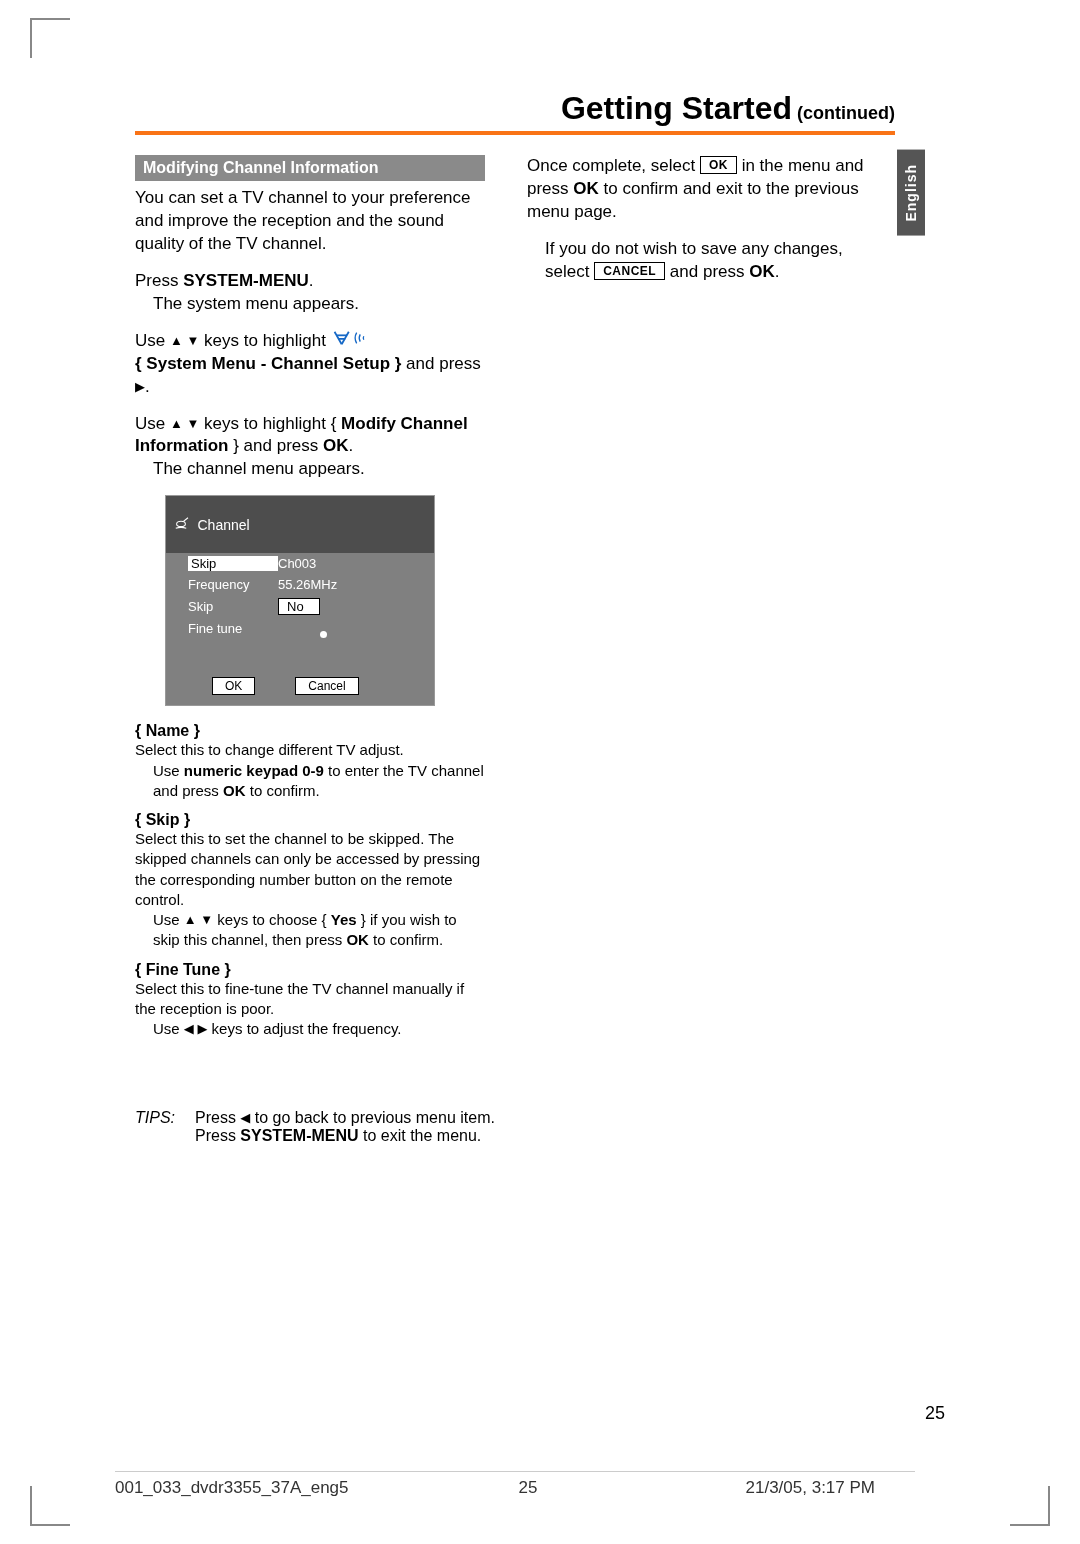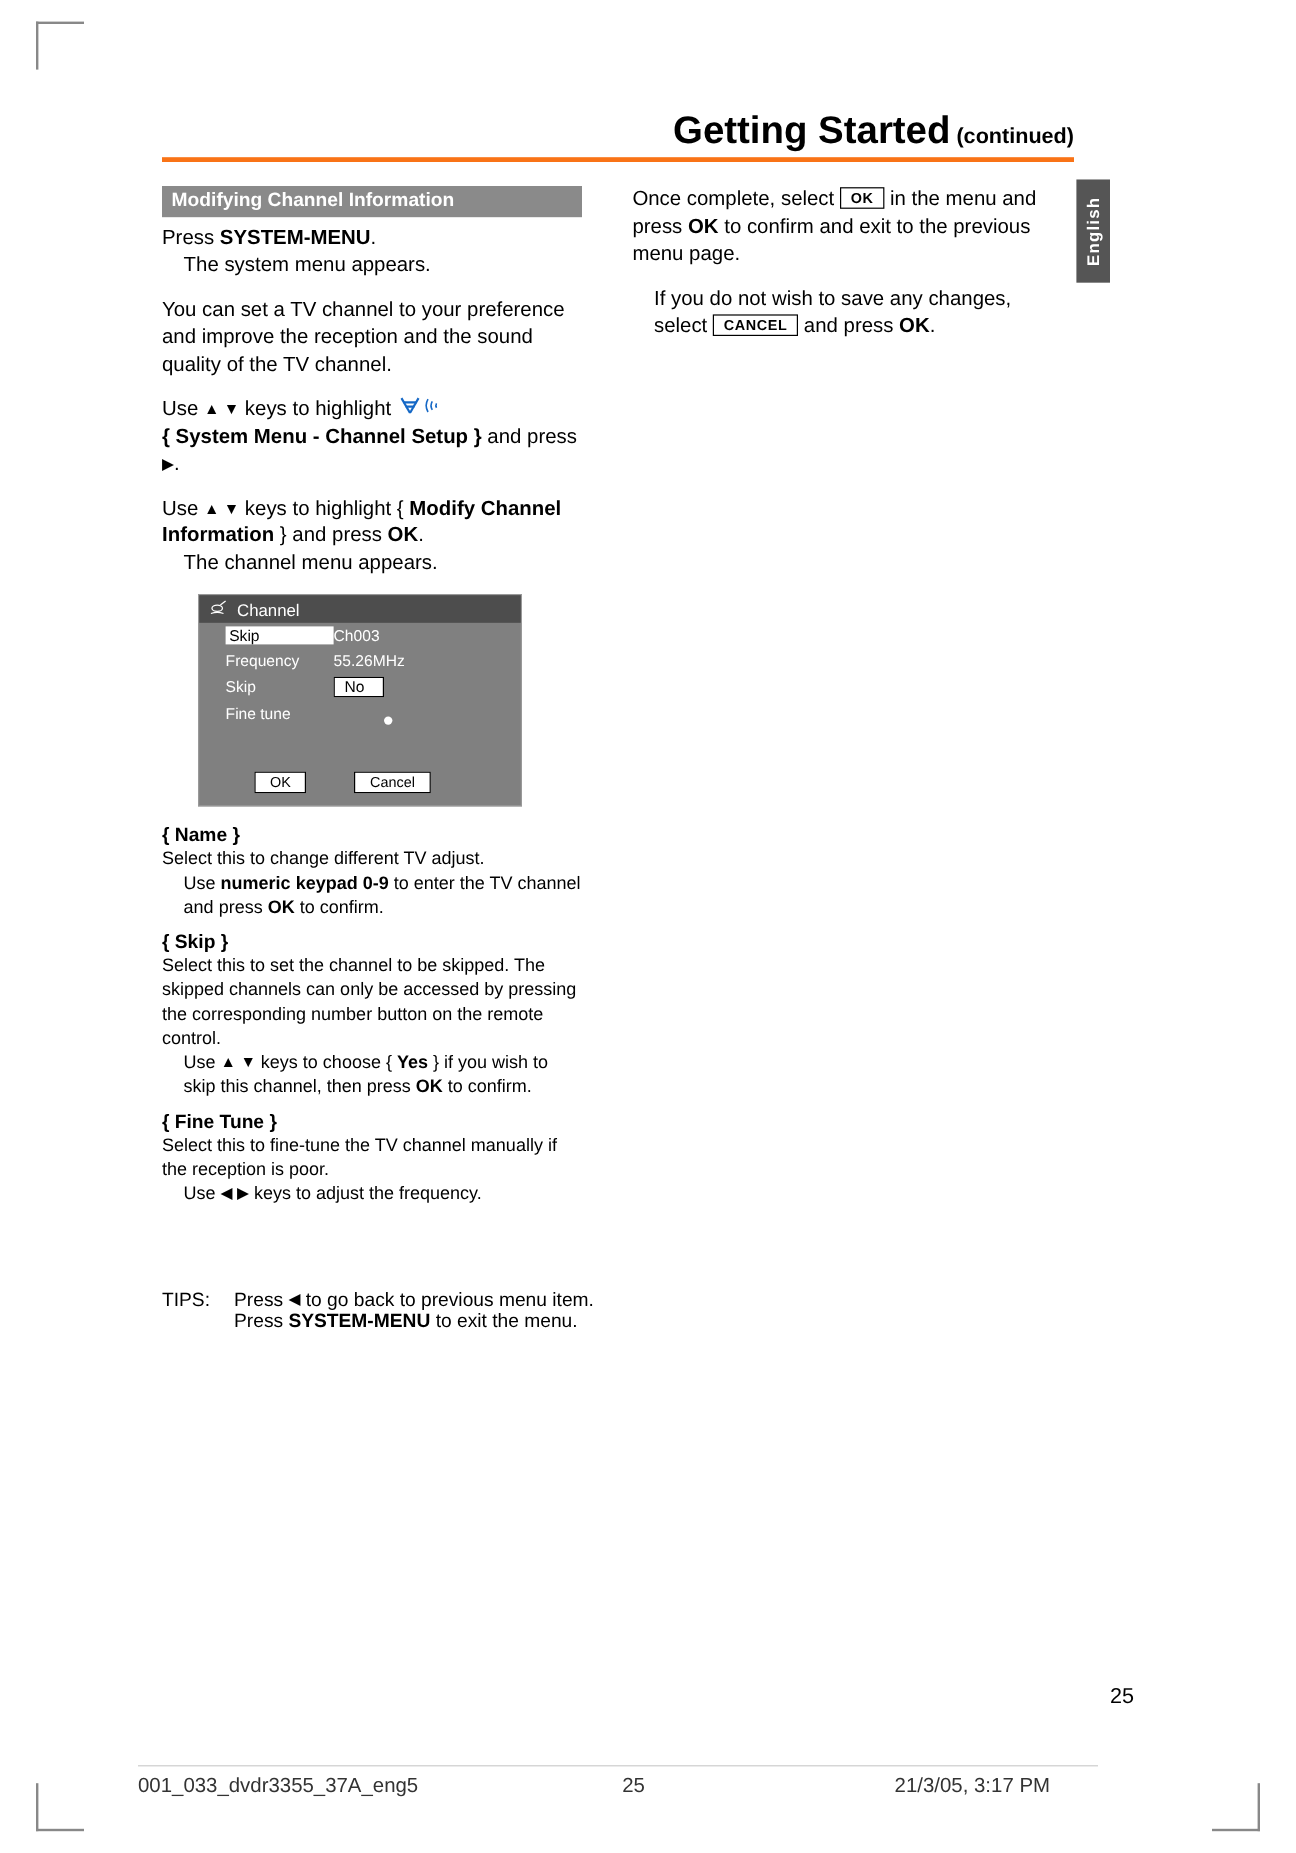--- a/index.html
+++ b/index.html
@@ -56,21 +56,21 @@
   .channel-box {
     width: 270px;
     margin: 6px 0 16px 30px;
     border: 1px solid #999;
     background: #808080;
     color: #fff;
     font-size: 13px;
   }
   .ch-head {
     background: #4d4d4d;
-    padding: 3px 8px;
+    padding: 20px 8px;
     font-size: 14px;
     display: flex;
     align-items: center;
     gap: 6px;
   }
   .ch-row { display: flex; padding: 3px 8px 3px 22px; align-items: center; }
   .ch-row .label { width: 90px; }
   .ch-row .val { flex: 1; }
   .ch-row.highlight-row .label { background: #fff; color: #000; padding: 0 3px; }
   .ch-row.highlight-val .val-box { background: #fff; color: #000; border: 1px solid #000; padding: 0 8px; display: inline-block; width: 42px; }
@@ -126,26 +126,26 @@
 
   <div class="title-line">
     <span class="title-main">Getting Started</span><span class="title-sub"> (continued)</span>
   </div>
 
   <div class="lang-tab">English</div>
 
   <div class="columns">
     <div class="col-left">
       <div class="section-header">Modifying Channel Information</div>
+      <p class="body">You can set a TV channel to your preference and improve the reception and the sound quality of the TV channel.</p>
+
       <p class="body">
         <span>Press </span><span class="bold">SYSTEM-MENU</span><span>.</span><br>
         <span class="indent" style="display:inline-block">The system menu appears.</span>
       </p>
-
-      <p class="body">You can set a TV channel to your preference and improve the reception and the sound quality of the TV channel.</p>
 
       <p class="body">
         <span>Use </span><span class="tri">▲ ▼</span><span> keys to highlight </span>
         <span class="antenna-icon">
           <svg viewBox="0 0 24 18">
               <g stroke="#1568c6" stroke-width="2" fill="none">
                 <line x1="4" y1="2" x2="12" y2="16"></line>
                 <line x1="20" y1="2" x2="12" y2="16"></line>
                 <line x1="6" y1="6" x2="18" y2="6"></line>
                 <line x1="8" y1="10" x2="16" y2="10"></line>
@@ -227,21 +227,21 @@
       <p class="body">
         <span>Once complete, select </span><span class="inline-btn">OK</span><span> in the menu and press </span><span class="bold">OK</span><span> to confirm and exit to the previous menu page.</span>
       </p>
       <p class="body">
         <span class="indent" style="display:inline-block"><span>If you do not wish to save any changes, select </span><span class="inline-btn">CANCEL</span><span> and press </span><span class="bold">OK</span><span>.</span></span>
       </p>
     </div>
   </div>
 
   <div class="tips">
-    <div class="tips-label" style="">TIPS:</div>
+    <div class="tips-label" style="font-style:italic">TIPS:</div>
     <div>
       <span>Press </span><span class="tri">◀</span><span> to go back to previous menu item.</span><br>
       <span>Press </span><span class="bold">SYSTEM-MENU</span><span> to exit the menu.</span>
     </div>
   </div>
 
 </div>
 
 <div class="page-num">25</div>
 

